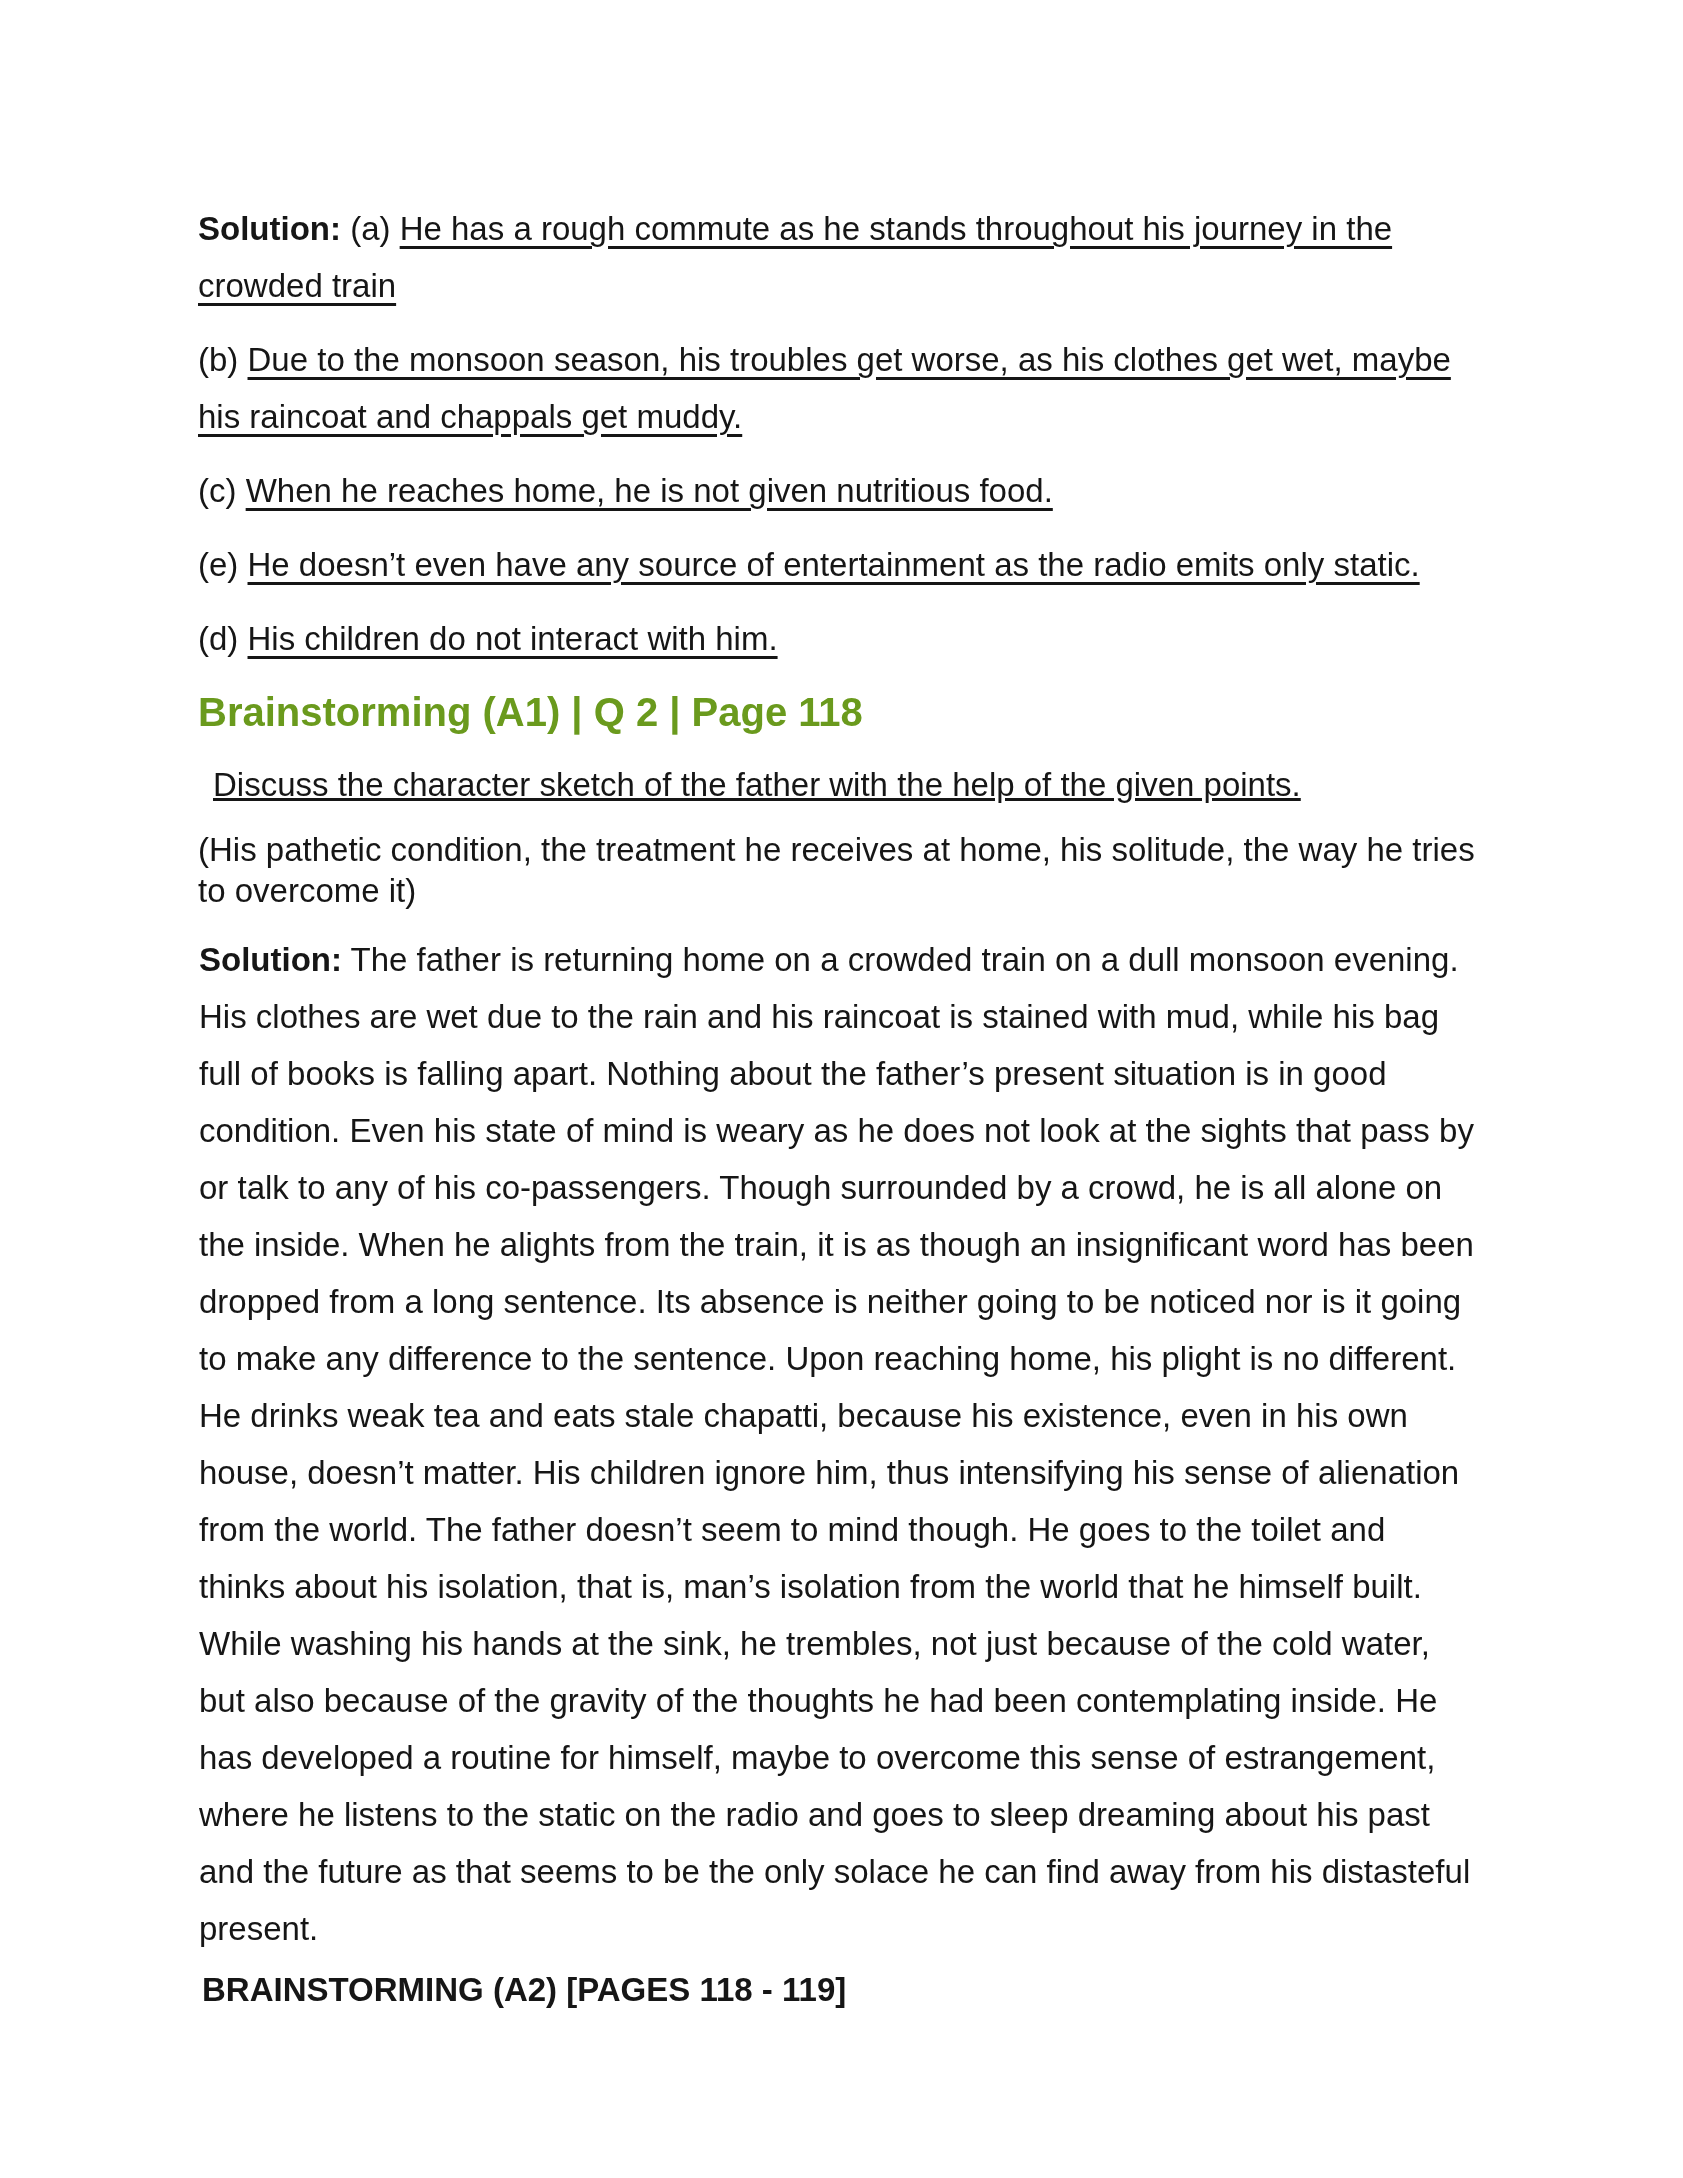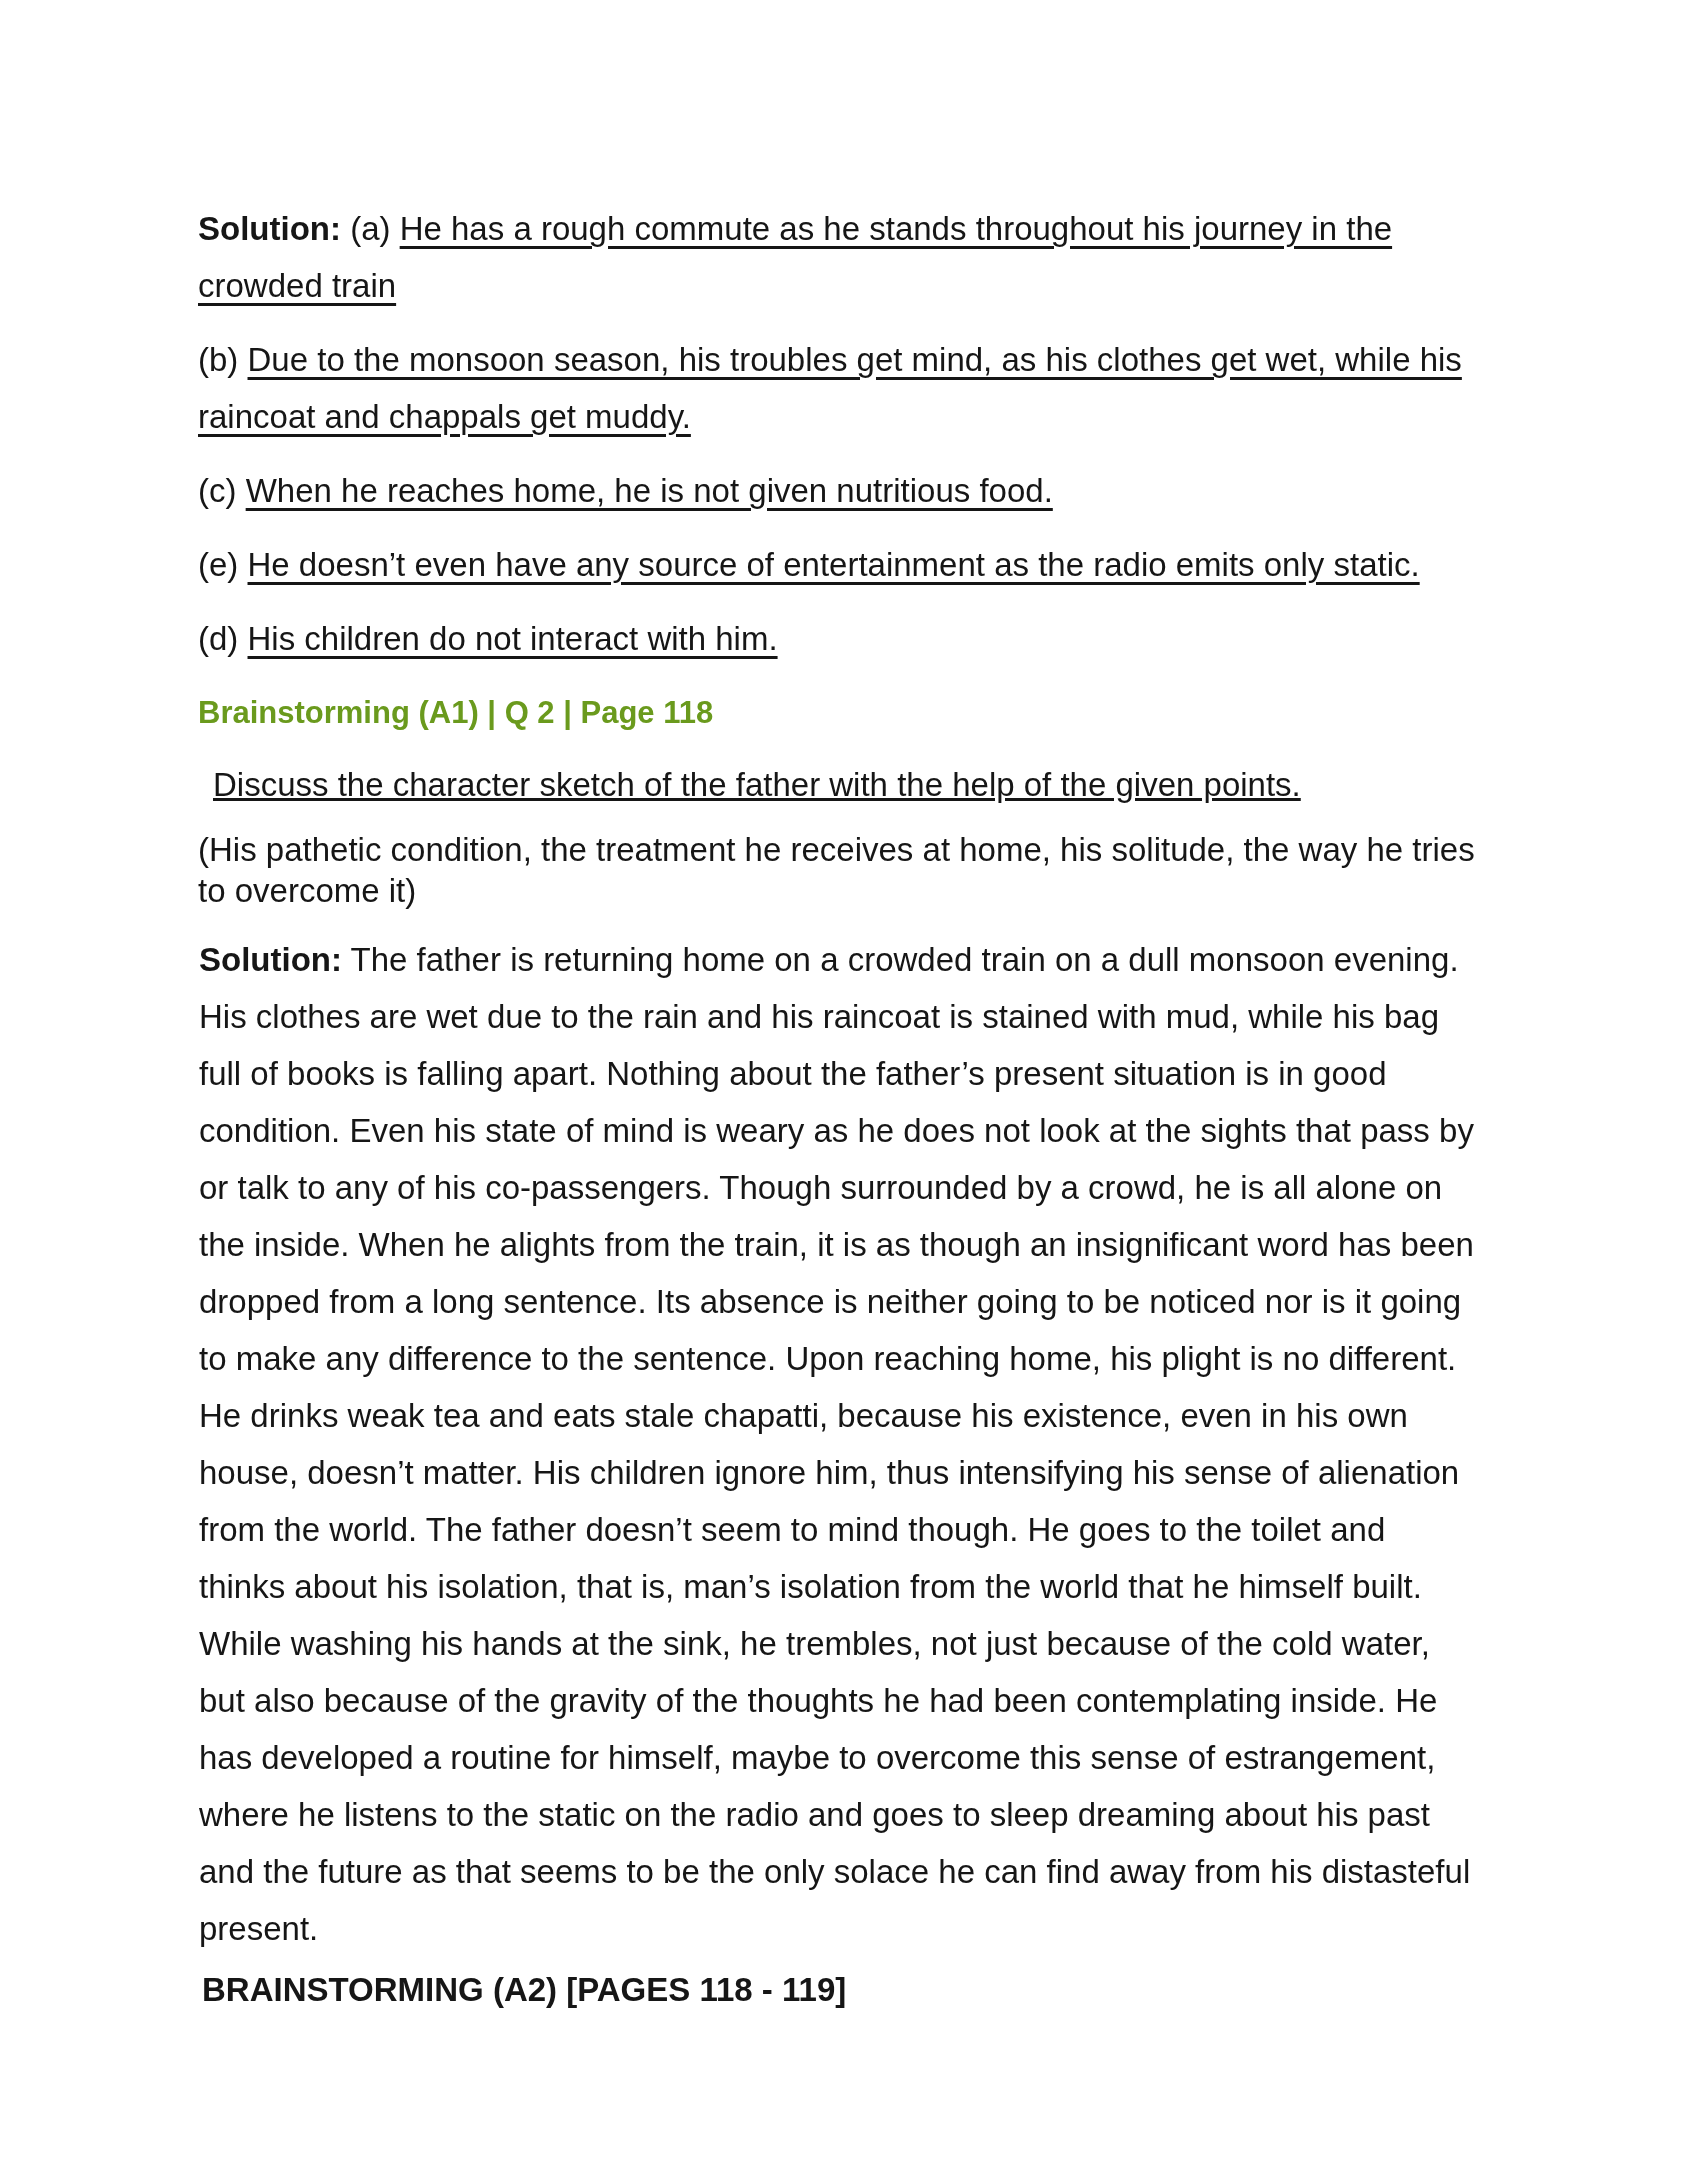--- a/index.html
+++ b/index.html
@@ -30,21 +30,21 @@
     font-weight: bold;
   }
   .u {
     text-decoration: underline;
     text-decoration-thickness: 3px;
     text-underline-offset: 6px;
   }
   .green-heading {
     margin: 0;
     line-height: 57px;
-    font-size: 31px;
+    font-size: 40px;
     font-weight: bold;
     color: #6a9a1d;
   }
   .prompt {
     margin: 15px;
     line-height: 57px;
     text-decoration: underline;
   }
   .hint {
     margin: 16px 0 20px 0;
@@ -69,21 +69,21 @@
   <div class="content">
 
     <p class="para">
       <span class="bold">Solution:</span>
       <span>(a)</span>
       <span class="u">He has a rough commute as he stands throughout his journey in the crowded train</span>
     </p>
 
     <p class="para">
       <span>(b)</span>
-      <span class="u">Due to the monsoon season, his troubles get mind, as his clothes get wet, while his raincoat and chappals get muddy.</span>
+      <span class="u">Due to the monsoon season, his troubles get worse, as his clothes get wet, maybe his raincoat and chappals get muddy.</span>
     </p>
 
     <p class="para">
       <span>(c)</span>
       <span class="u">When he reaches home, he is not given nutritious food.</span>
     </p>
 
     <p class="para">
       <span>(e)</span>
       <span class="u">He doesn’t even have any source of entertainment as the radio emits only static.</span>

